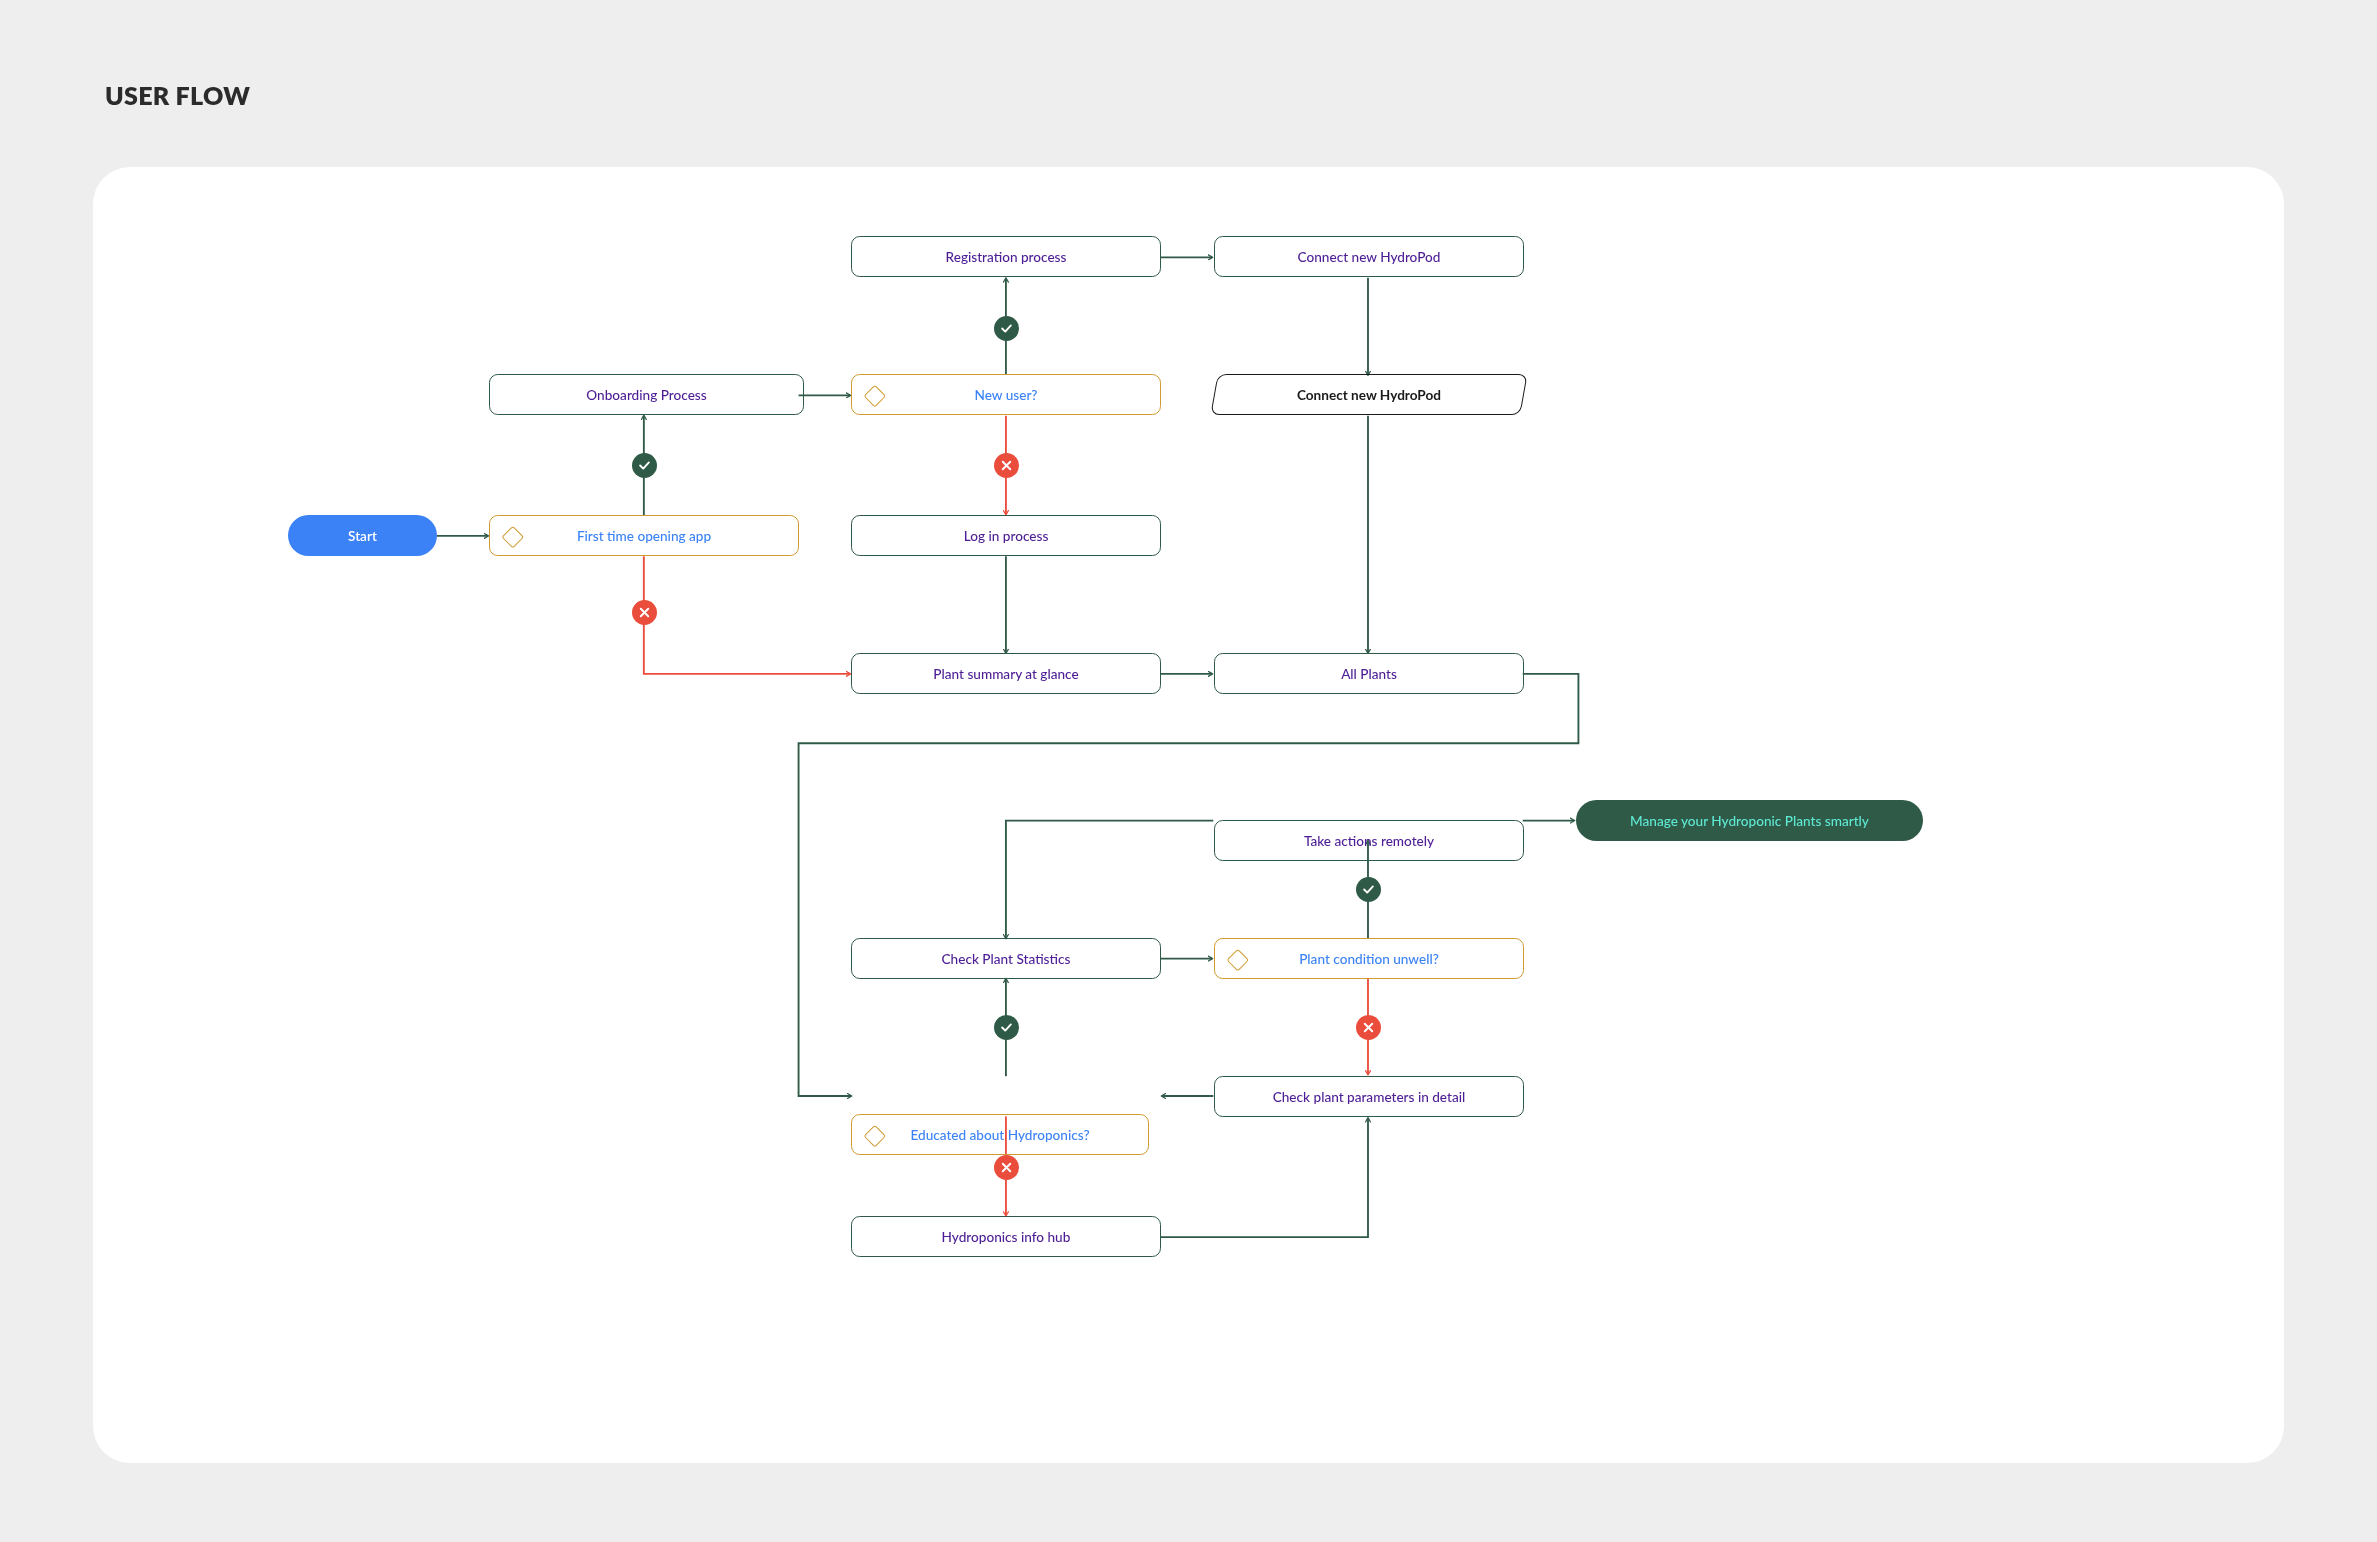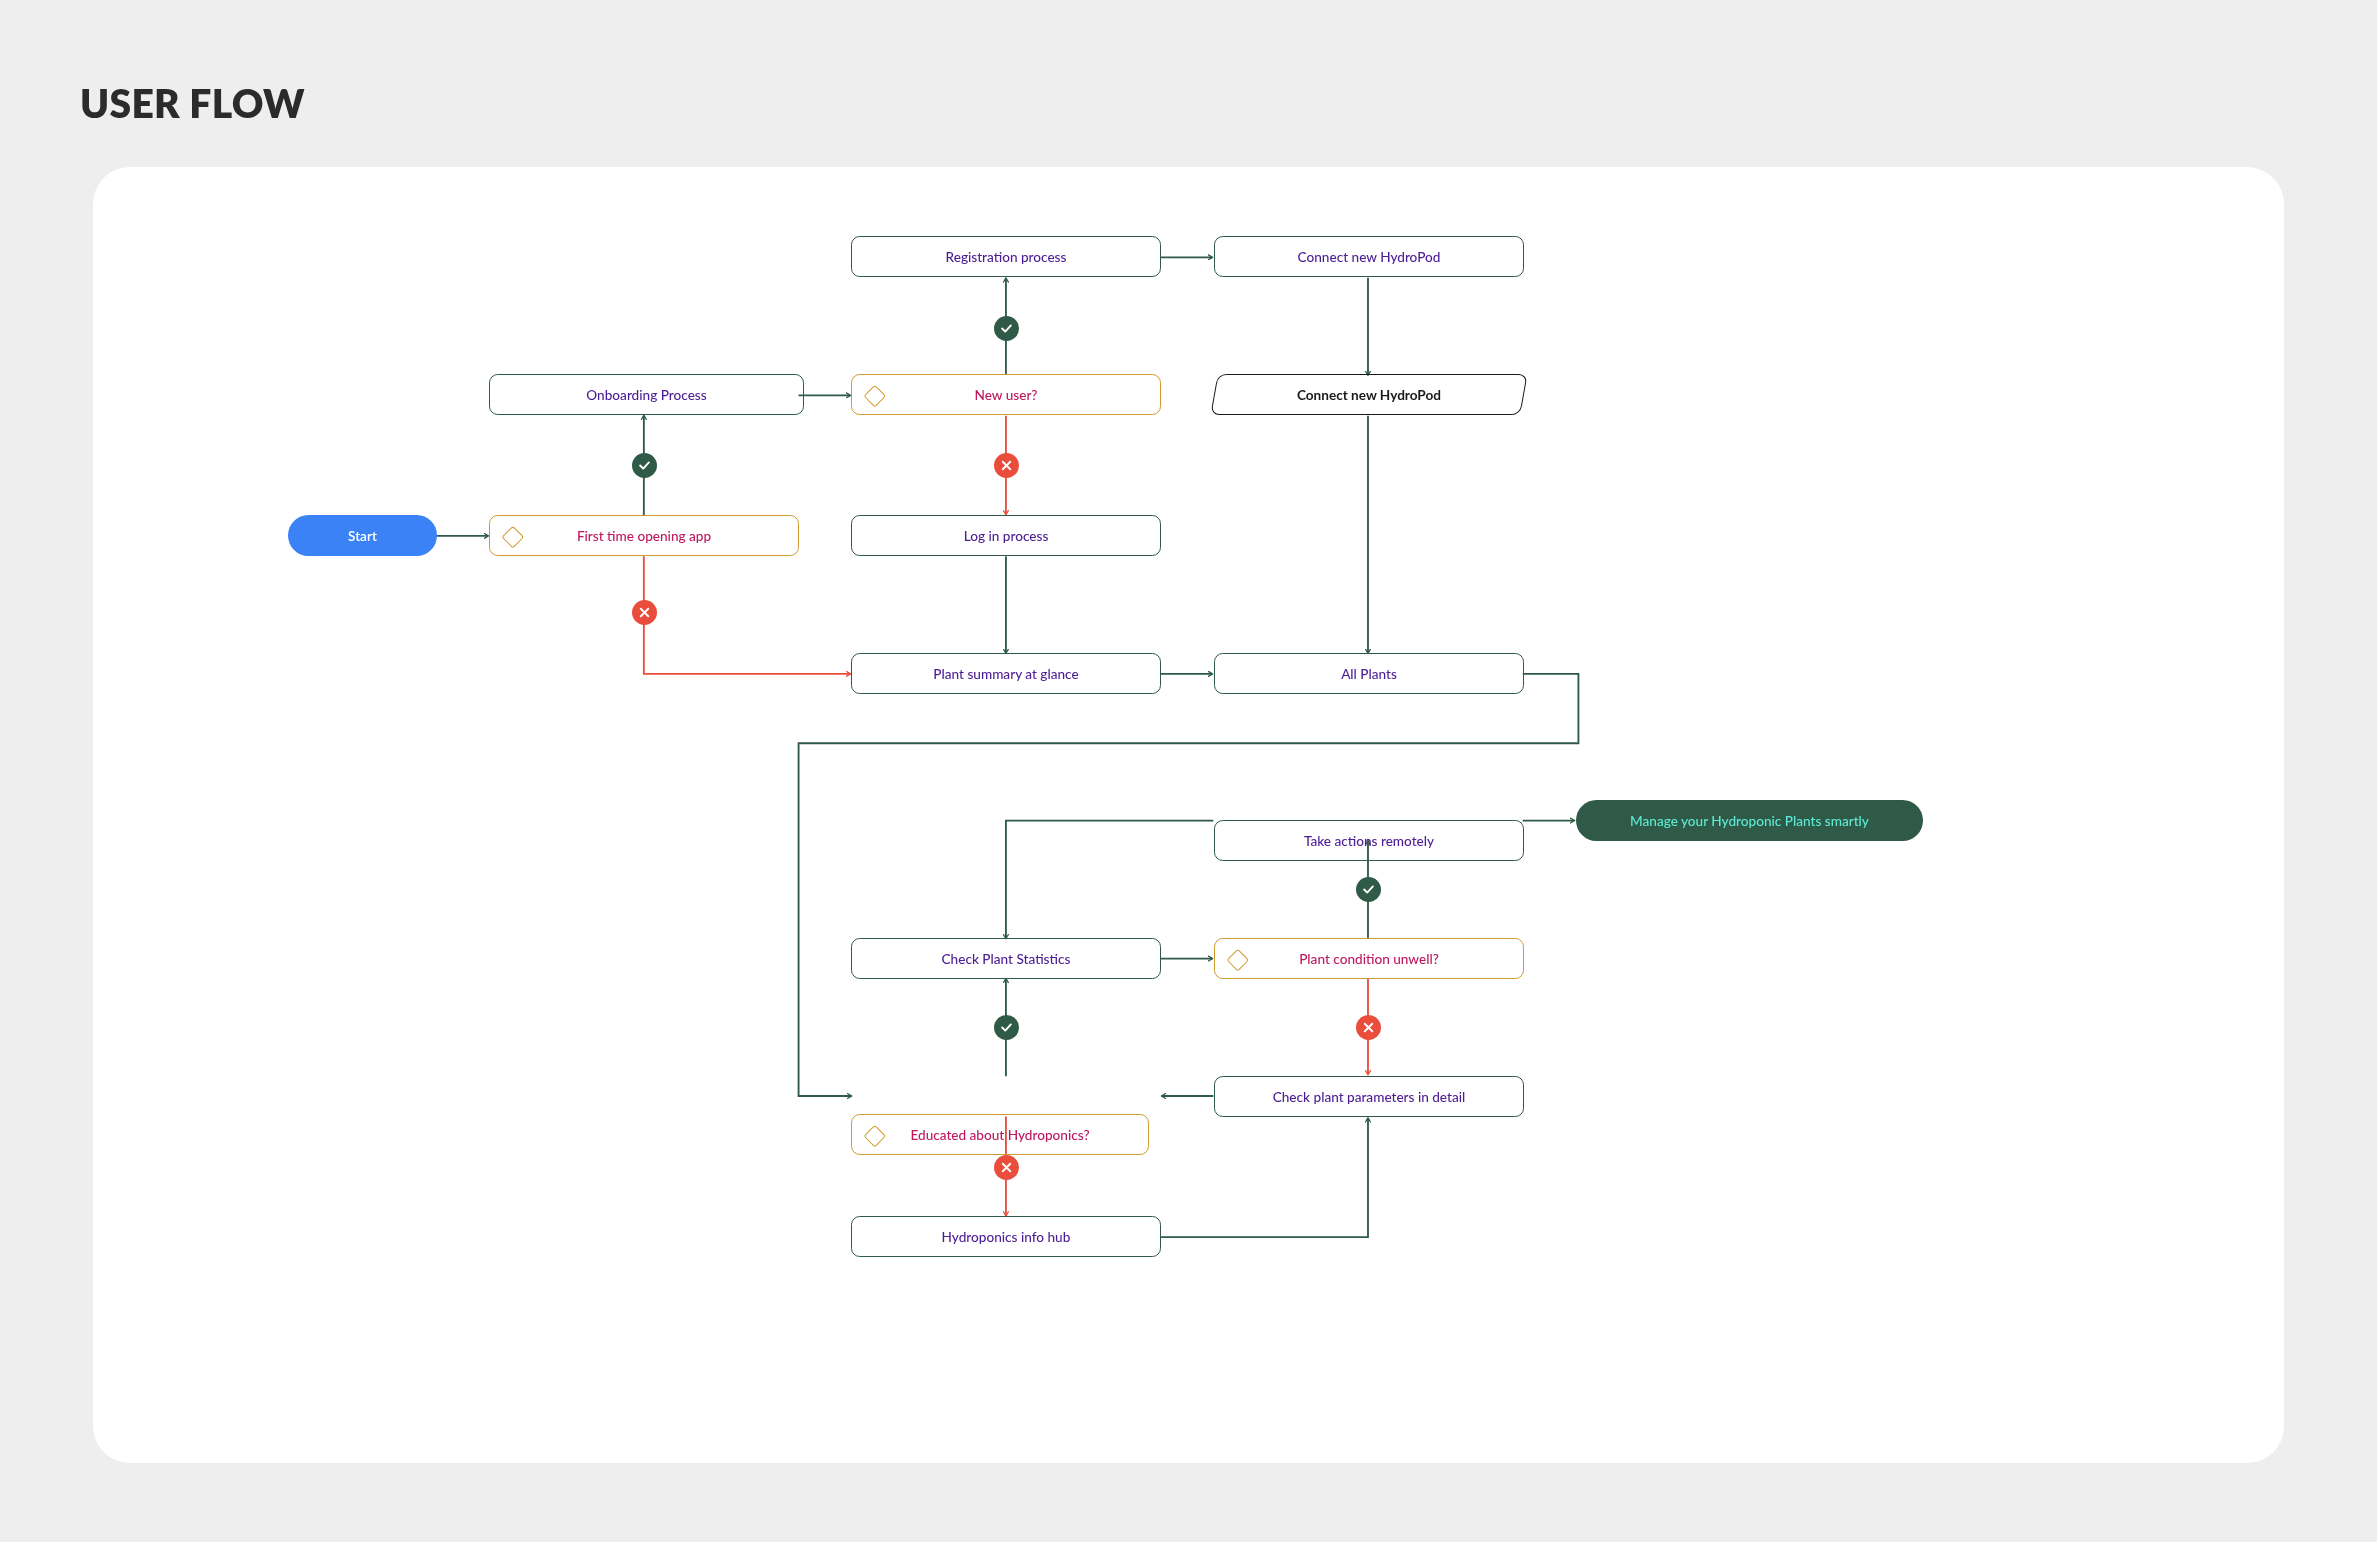--- a/index.html
+++ b/index.html
@@ -1,22 +1,22 @@
 <!DOCTYPE html>
 <html style="font-size:10px"><head>
 <meta charset="utf-8">
 <style>
 html,body{margin:0;padding:0;background:#EEEEEE;font-family:"Lato","Helvetica Neue",Arial,sans-serif;-webkit-font-smoothing:antialiased;}
 .page{width:2377px;height:1543px;position:relative;box-sizing:border-box;}
-.title{position:absolute;left:80px;top:80px;font-size:39px;font-weight:800;letter-spacing:0.3px;color:#2B2B2B;}
+.title{position:absolute;left:105px;top:80px;font-size:25px;font-weight:800;letter-spacing:0.3px;color:#2B2B2B;}
 .card{position:absolute;left:93px;top:167px;right:93px;bottom:80px;background:#FFFFFF;border-radius:37px;}
 .canvas{position:absolute;inset:0;}
 .node{position:absolute;height:41px;border-radius:8.7px;display:flex;align-items:center;justify-content:center;font-size:13.6px;font-weight:500;box-sizing:border-box;text-align:center;white-space:nowrap;}
 .node.process{border:1.2px solid #2F5A47;color:#4c1d95;background:transparent;}
-.node.decision{border:1.2px solid #D09A2F;color:#be185d;background:transparent;}
+.node.decision{border:1.2px solid #D09A2F;color:#3b82f6;background:transparent;}
 .node.startcap{background:#3b82f6;color:#FFFFFF;border:none;border-radius:20.4px;font-weight:600;}
 .node.endcap{background:#2F5A47;color:#5eead4;border:none;border-radius:20.4px;font-weight:500;}
 .node.skew{border:1.2px solid #1A1A1A;color:#1A1A1A;transform:skewX(-10deg);}
 .node.skew > span{transform:skewX(10deg);font-weight:700;}
 .diamond-icon{position:absolute;width:13.6px;height:13.6px;border:1.9px solid #D09A2F;transform:rotate(45deg);border-radius:2.5px;}
 .badge{position:absolute;width:25px;height:25px;border-radius:50%;display:flex;align-items:center;justify-content:center;}
 .badge svg{width:15px;height:15px;stroke:#FFFFFF;stroke-width:3;fill:none;stroke-linecap:round;stroke-linejoin:round;}
 .badge.yes{background:#2F5A47;}
 .badge.no{background:#EB4D3D;}
 svg.edges{position:absolute;inset:0;width:100%;height:100%;overflow:visible;}

